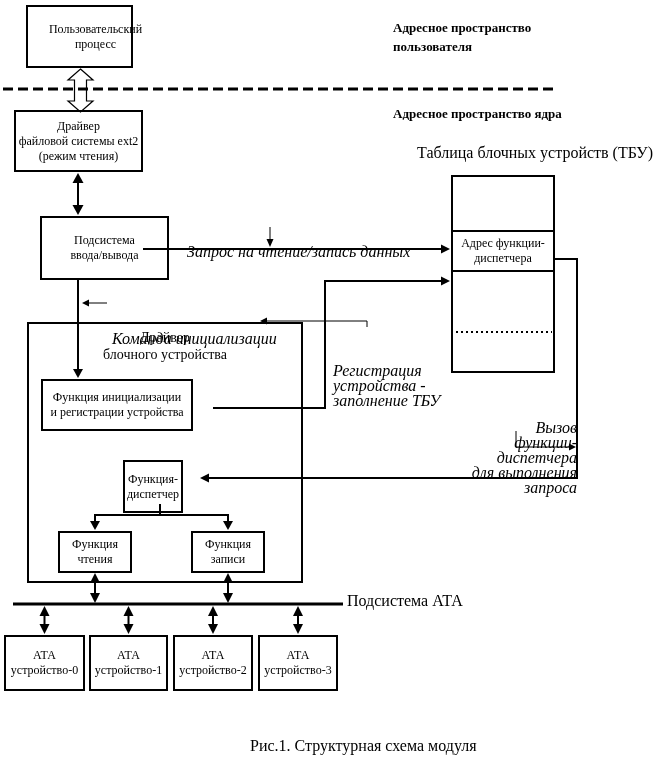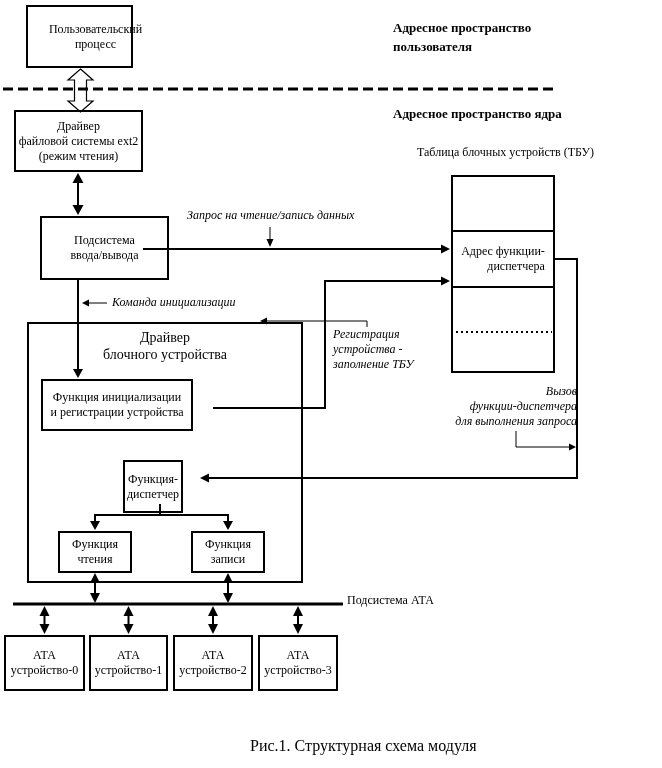--- a/index.html
+++ b/index.html
@@ -41,42 +41,42 @@
     position: absolute;
     left: 0; right: 0;
     top: 5px;
     text-align: center;
     font-size: 14px;
     line-height: 17px;
     white-space: pre-line;
   }
   .lbl {
     position: absolute;
-    font-size: 12px;
+    font-size: 16px;
     line-height: 15px;
     white-space: pre-line;
     z-index: 2;
   }
-  .it { font-style: italic; }
+  .it { font-style: italic; margin-top: 36px; }
   .b  { font-weight: bold; font-size: 13px; line-height: 19px; }
   .tbu {
     position: absolute;
     left: 451px; top: 175px;
     width: 104px; height: 198px;
     border: 2px solid #000;
     background: #fff;
     z-index: 2;
     display: flex;
     flex-direction: column;
   }
   .tbu-row-top    { height: 55px; border-bottom: 2px solid #000; }
   .tbu-row-mid    {
-    height: 56px; border-bottom: 2px solid #000;
+    height: 40px; border-bottom: 2px solid #000;
     display: flex; align-items: center; justify-content: center;
-    text-align: right; white-space: pre-line;
+    text-align: center; white-space: pre-line;
     font-size: 12px; line-height: 15px;
   }
   .tbu-row-bottom { flex: 1; }
   .caption {
     position: absolute;
     left: 250px; top: 737px;
     font-size: 16px;
     z-index: 2;
   }
 </style>

